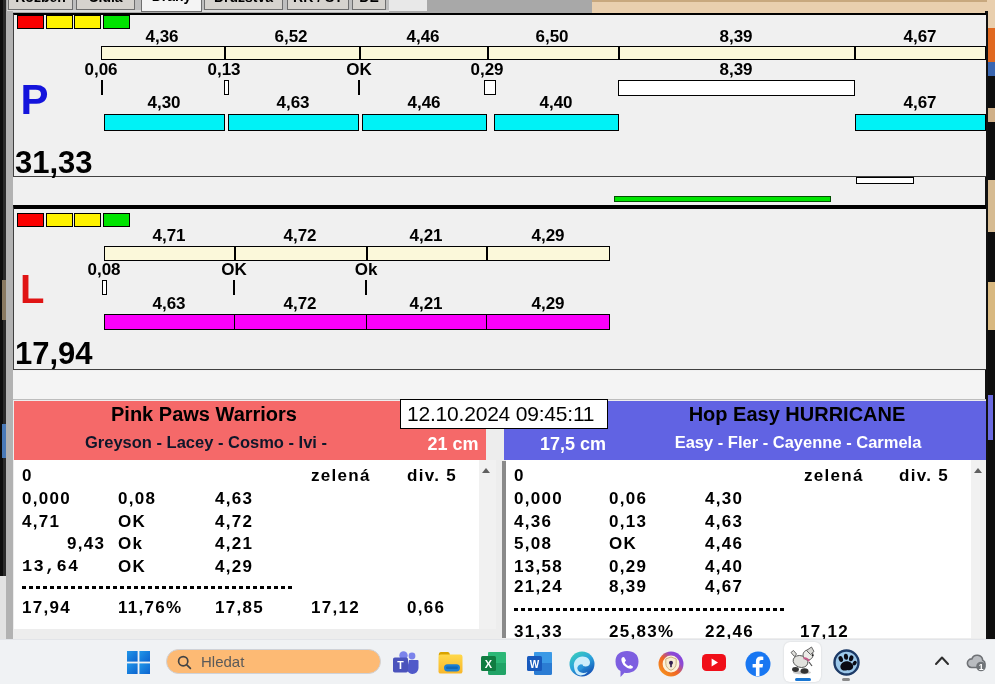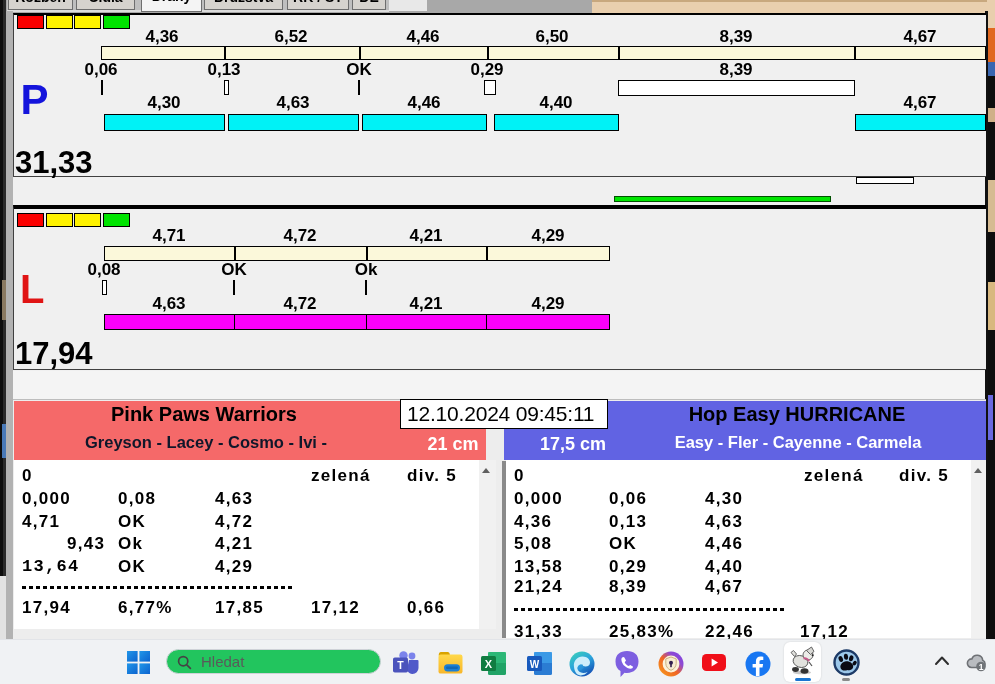--- a/index.html
+++ b/index.html
@@ -182,21 +182,21 @@
 <div class="cell" style="left:118px;top:512px;">OK</div>
 <div class="cell" style="left:215px;top:512px;">4,72</div>
 <div class="cell" style="left:22px;top:534px;margin-left:45px;">9,43</div>
 <div class="cell" style="left:118px;top:534px;">Ok</div>
 <div class="cell" style="left:215px;top:534px;">4,21</div>
 <div class="cell" style="left:22px;top:557px;font-family:Liberation Mono, monospace;">13,64</div>
 <div class="cell" style="left:118px;top:557px;">OK</div>
 <div class="cell" style="left:215px;top:557px;">4,29</div>
 <div class="abs" style="left:22px;top:586px;width:270px;height:3px;background:repeating-linear-gradient(90deg,#000 0 4px,transparent 4px 7px);"></div>
 <div class="cell" style="left:22px;top:598px;">17,94</div>
-<div class="cell" style="left:118px;top:598px;">6,77%</div>
+<div class="cell" style="left:118px;top:598px;">11,76%</div>
 <div class="cell" style="left:215px;top:598px;">17,85</div>
 <div class="cell" style="left:311px;top:598px;">17,12</div>
 <div class="cell" style="left:407px;top:598px;">0,66</div>
 
 <div class="abs" style="left:506px;top:460px;width:465px;height:178px;background:#fff;"></div>
 
 <div class="abs" style="left:971px;top:460px;width:15px;height:178px;background:#f1f1f1;">
   <div style="position:absolute;left:3px;top:8px;width:0;height:0;border-left:4px solid transparent;border-right:4px solid transparent;border-bottom:5px solid #606060;"></div>
 </div>
 
@@ -232,21 +232,21 @@
     <stop offset="0" stop-color="#2196e8"></stop>
         <stop offset="1" stop-color="#0c63cf"></stop>
       </linearGradient>
     </defs>
   <rect x="0" y="0" width="10.6" height="10.6" fill="url(#wing)"></rect>
   <rect x="12.4" y="0" width="10.6" height="10.6" fill="url(#wing)"></rect>
   <rect x="0" y="12.4" width="10.6" height="10.6" fill="url(#wing)"></rect>
   <rect x="12.4" y="12.4" width="10.6" height="10.6" fill="url(#wing)"></rect>
 </svg>
 
-<div class="bx" style="left:166px;top:649px;width:215px;height:25px;background:#22c55e;border:1px solid #cfd2d8;border-radius:13px;">
+<div class="bx" style="left:166px;top:649px;width:215px;height:25px;background:#fdba74;border:1px solid #cfd2d8;border-radius:13px;">
   <svg style="position:absolute;left:10px;top:5px;" width="15" height="15" viewBox="0 0 15 15">
     <circle cx="6.2" cy="6.2" r="4.6" fill="none" stroke="#444" stroke-width="1.7"></circle>
     <line x1="9.8" y1="9.8" x2="13.4" y2="13.4" stroke="#444" stroke-width="1.7" stroke-linecap="round"></line>
   </svg>
   <div style="position:absolute;left:34px;top:3px;font-size:15px;color:#5a5a5a;">Hledat</div>
 </div>
 
 <svg class="abs" style="left:392px;top:651px;" width="28" height="24" viewBox="0 0 28 24">
   <circle cx="20" cy="5" r="3.4" fill="#7b83eb"></circle>
   <circle cx="11.5" cy="4.5" r="4.2" fill="#7b83eb"></circle>

